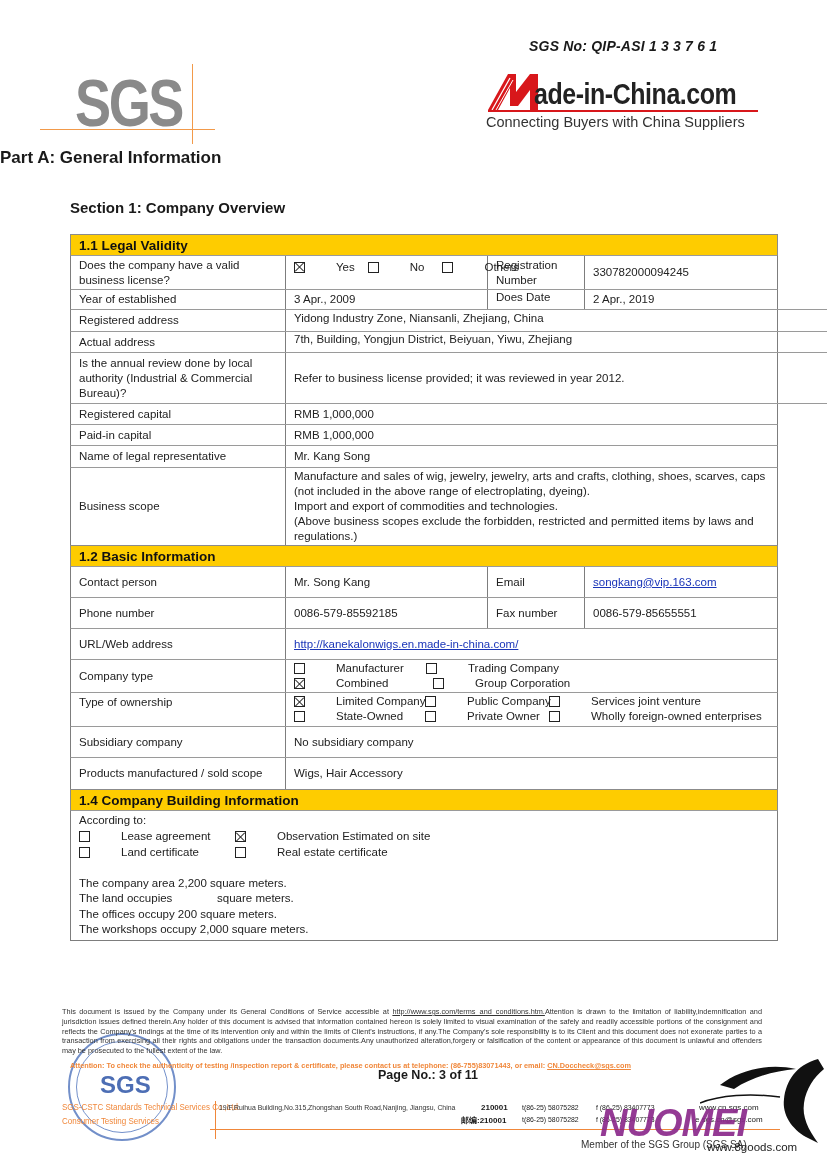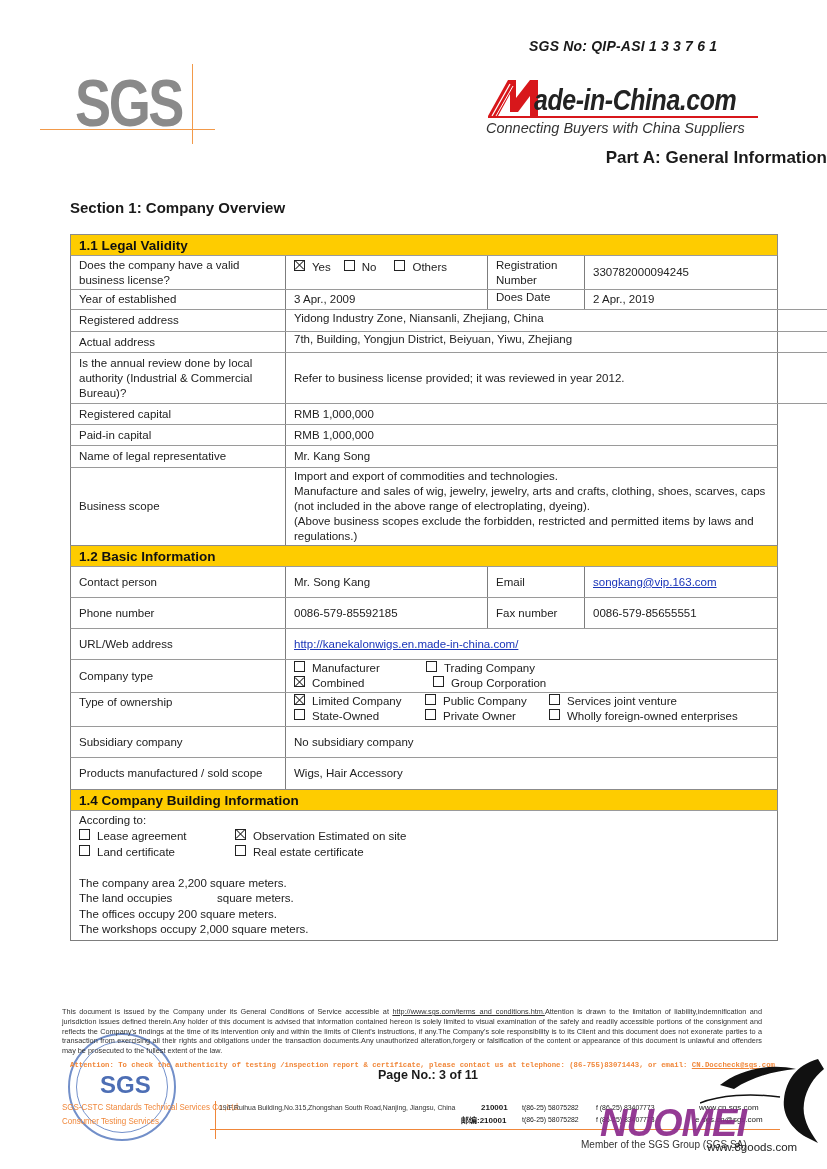--- a/index.html
+++ b/index.html
@@ -8,57 +8,57 @@
 
   .sgs-no { position: absolute; left: 529px; top: 38px; font-size: 14px; font-weight: bold; font-style: italic; letter-spacing: 0.2px; }
 
   
   .sgs-logo { position: absolute; left: 40px; top: 64px; width: 180px; height: 82px; }
   .sgs-logo .letters { position: absolute; left: 35px; top: 6px; font-family: "Liberation Sans", sans-serif; font-weight: bold; font-size: 66px; color: #8a8a8a; letter-spacing: -3px; line-height: 66px; transform: scaleX(0.82); transform-origin: left top; }
   .sgs-logo .hline { position: absolute; left: 0; top: 65px; width: 175px; height: 1px; background: #f29a4a; }
   .sgs-logo .vline { position: absolute; left: 152px; top: 0; width: 1px; height: 80px; background: #f29a4a; }
 
   
-  .mic-logo { position: absolute; left: 486px; top: 76px; width: 280px; height: 62px; font-style: italic; }
+  .mic-logo { position: absolute; left: 486px; top: 70px; width: 280px; height: 62px; }
   .mic-logo .m-shape { position: absolute; left: 0; top: 0; }
   .mic-logo .brand { position: absolute; left: 48px; top: 8px; font-weight: bold; font-size: 29px; color: #222; letter-spacing: -0.5px; transform: scaleX(0.86); transform-origin: left top; white-space: nowrap; }
   .mic-logo .redline { position: absolute; left: 2px; top: 40px; width: 270px; height: 2px; background: #d8171b; }
   .mic-logo .tagline { position: absolute; left: 0; top: 44px; font-size: 14.5px; color: #333; white-space: nowrap; }
 
-  .part-title { position: absolute; left: 0; width: 827px; top: 148px; text-align: right; font-size: 17px; font-weight: bold; }
+  .part-title { position: absolute; left: 0; width: 827px; top: 148px; text-align: left; font-size: 17px; font-weight: bold; }
   .section-title { position: absolute; left: 70px; top: 199px; font-size: 15px; font-weight: bold; text-align: right; }
 
   
   .form { position: absolute; left: 70px; top: 234px; width: 708px; font-size: 11.5px; color: #222; }
   .hdr { background: #fecc00; font-weight: bold; font-size: 13.5px; padding: 1px 8px; border: 1px solid #8b8b8b; border-bottom: none; height: 21px; line-height: 19px; color: #111; }
   .row { position: relative; display: flex; border-left: 1px solid #7d7d7d; border-right: 1px solid #7d7d7d; border-top: 1.5px solid #9a9a9a; }
   .row.ext::after { content: ""; position: absolute; left: 706px; top: -1.5px; width: 52px; height: 1.5px; background: #9a9a9a; }
   .cell { padding: 2px 8px; display: flex; flex-direction: column; justify-content: center; line-height: 15px; }
   .c-label { width: 215px; border-right: 1px solid #7d7d7d; }
   .c-val { flex: 1; }
   .c-mid { width: 202px; border-right: 1px solid #7d7d7d; }
   .c-mid2 { width: 97px; border-right: 1px solid #7d7d7d; }
   .c-fin { flex: 1; }
   .cell.top { justify-content: flex-start; }
   a.link { color: #1a35b8; text-decoration: underline; }
 
-  .cb { display: inline-flex; align-items: flex-start; white-space: nowrap; }
+  .cb { display: inline-flex; align-items: center; white-space: nowrap; gap: 24px; }
   .box { display: inline-block; width: 11px; height: 11px; border: 1px solid #222; margin-right: 7px; position: relative; flex: 0 0 11px; }
   .box.checked::before, .box.checked::after { content: ""; position: absolute; left: 4px; top: -1.5px; width: 1px; height: 12px; background: #222; }
   .box.checked::before { transform: rotate(45deg); }
   .box.checked::after { transform: rotate(-45deg); }
   .cbline { display: flex; align-items: center; height: 16px; }
 
   .building { border: 1px solid #7d7d7d; border-top: 1.5px solid #9a9a9a; padding: 2px 8px 2px 8px; line-height: 15.5px; }
   .building .gap { height: 15px; }
 
   
   .legal { position: absolute; left: 62px; top: 1007px; width: 700px; font-size: 7.3px; line-height: 9.8px; color: #333; text-align: justify; }
   .legal u { text-decoration: underline; }
-  .attention { position: absolute; left: 70px; top: 1061px; width: 700px; font-size: 7.3px; font-weight: bold; color: #f0873a; white-space: nowrap; font-family: Liberation Mono, monospace; }
+  .attention { position: absolute; left: 70px; top: 1061px; width: 700px; font-size: 7.3px; font-weight: bold; color: #f0873a; white-space: nowrap; }
   .attention u { text-decoration: underline; color: #f0873a; }
   .page-no { position: absolute; left: 378px; top: 1068px; font-size: 12.5px; font-weight: bold; }
 
   .stamp { position: absolute; left: 68px; top: 1033px; width: 108px; height: 108px; border: 2.5px solid #5a7cc0; border-radius: 50%; opacity: 0.85; }
   .stamp .inner { position: absolute; left: 6px; top: 6px; right: 6px; bottom: 6px; border: 1px solid #5a7cc0; border-radius: 50%; }
   .stamp .sgs { position: absolute; left: 30px; top: 36px; font-weight: bold; font-size: 24px; color: #2e55a8; }
 
   .company-name { position: absolute; left: 62px; top: 1101px; font-size: 9.5px; color: #f0873a; white-space: nowrap; transform: scaleX(0.84); transform-origin: left top; }
   .company-sub { position: absolute; left: 62px; top: 1115px; font-size: 9.5px; color: #f0873a; white-space: nowrap; transform: scaleX(0.84); transform-origin: left top; }
 
@@ -164,22 +164,22 @@
   </div>
 
   <div class="row" style="height:22px">
     <div class="cell c-label">Name of legal representative</div>
     <div class="cell c-val">Mr. Kang Song</div>
   </div>
 
   <div class="row" style="height:78px">
     <div class="cell c-label">Business scope</div>
     <div class="cell c-val">
+      <div>Manufacture and sales of wig, jewelry, jewelry, arts and crafts, clothing, shoes, scarves, caps (not included in the above range of electroplating, dyeing).</div>
       <div>Import and export of commodities and technologies.</div>
-      <div>Manufacture and sales of wig, jewelry, jewelry, arts and crafts, clothing, shoes, scarves, caps (not included in the above range of electroplating, dyeing).</div>
       <div>(Above business scopes exclude the forbidden, restricted and permitted items by laws and regulations.)</div>
     </div>
   </div>
 
   <div class="hdr" style="border-top:1px solid #8b8b8b">1.2 Basic Information</div>
 
   <div class="row" style="height:31px">
     <div class="cell c-label">Contact person</div>
     <div class="cell c-mid">Mr. Song Kang</div>
     <div class="cell c-mid2">Email</div>

